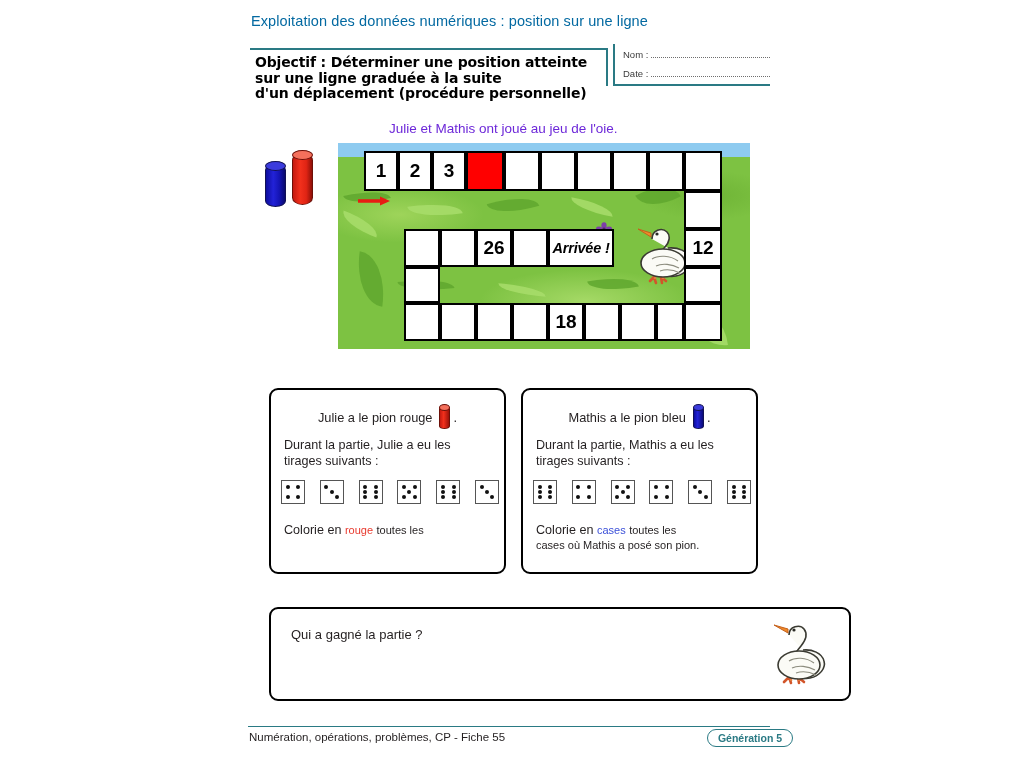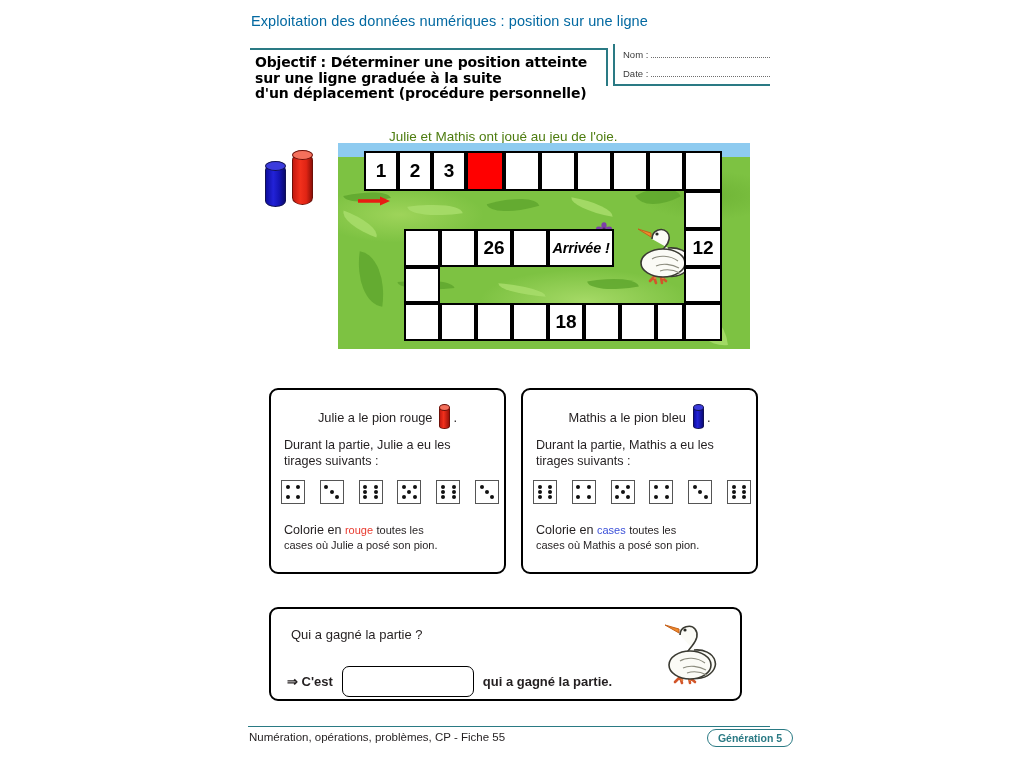--- a/index.html
+++ b/index.html
@@ -76,23 +76,22 @@
     border-bottom: 1.5px dotted #6e6e6e;
     height: 7px;
   }
 
   
   .intro {
     position: absolute;
     left: 389px;
     top: 121px;
     font-size: 13.5px;
-    color: #4d7c0f;
+    color: #6d28d9;
     white-space: nowrap;
-    margin-top: 8px;
   }
 
   
   .pion-pair {
     position: absolute;
     left: 263px;
     top: 150px;
     width: 60px;
     height: 56px;
   }
@@ -275,21 +274,21 @@
   }
   .pbox-foot .line1 { font-size: 12.6px; }
   .pbox-foot .line2 { font-size: 11px; }
   .cw-red  { color: #e8382c; font-size: 11px; }
   .cw-blue { color: #3a4fd8; font-size: 11px; }
 
   
   .wbox {
     position: absolute;
     left: 269px; top: 607px;
-    width: 473px; height: 94px;
+    width: 582px; height: 94px;
     border: 2px solid #000000;
     border-radius: 9px;
     box-sizing: border-box;
     background: #ffffff;
   }
   .wq {
     position: absolute;
     left: 20px; top: 18px;
     font-size: 13px;
     color: #231f20;
@@ -531,21 +530,20 @@
           <span></span>
           <span class="pip"></span>
         </div>
       </div>
     <div class="pbox-foot">
       <div class="line1">
         <span>Colorie en</span>
         <span class="cw-red">rouge</span>
         <span class="cw-red" style="color:#231f20">toutes les</span>
       </div>
-      <div class="line2">cases où Julie a posé son pion.</div>
     </div>
   </div>
 
   <div class="pbox right">
     <div class="pbox-head">
       <span>Mathis a le pion bleu</span>
       <span class="mini-pion blue"></span>
       <span>.</span>
     </div>
     <div class="pbox-sub">
@@ -625,25 +623,20 @@
         <span>Colorie en</span>
         <span class="cw-blue">cases</span>
         <span class="cw-blue" style="color:#231f20">toutes les</span>
       </div>
       <div class="line2">cases où Mathis a posé son pion.</div>
     </div>
   </div>
 
   <div class="wbox">
     <div class="wq">Qui a gagné la partie ?</div>
-    <div class="wa">
-      <span>⇒ C'est</span>
-      <span class="answer-blank"></span>
-      <span>qui a gagné la partie.</span>
-    </div>
     <svg class="goose-w" viewBox="0 0 62 70">
       <path d="M26 62 L24 56 L19 61 M34 62 L33 56 L39 61" stroke="#d2552a" stroke-width="2.6" fill="none" stroke-linecap="round"></path>
       <path d="M26 44 L26 60 M34 44 L34 60" stroke="#e07a3c" stroke-width="2.4" fill="none"></path>
       <path d="M24 14 C24 5, 35 3, 39 8 C43 13, 40 20, 36 25 C31 31, 27 36, 27 43
                C27 53, 36 59, 45 57 C55 55, 61 47, 59 40 C57 32, 47 28, 38 29" fill="#fbfbf6" stroke="#3a3a32" stroke-width="1.6" stroke-linejoin="round"></path>
       <ellipse cx="34" cy="44" rx="21" ry="14" fill="#fbfbf6" stroke="#3a3a32" stroke-width="1.6"></ellipse>
       <path d="M23 8 L9 4 L23 12 Z" fill="#f08a2a" stroke="#c4611c" stroke-width="1"></path>
       <circle cx="29" cy="9" r="1.6" fill="#2b2b26"></circle>
       <path d="M24 40 C30 36, 41 36, 49 42" stroke="#8c8c7e" stroke-width="1.1" fill="none"></path>
       <path d="M27 47 C33 44, 43 45, 50 49" stroke="#8c8c7e" stroke-width="1.1" fill="none"></path>

